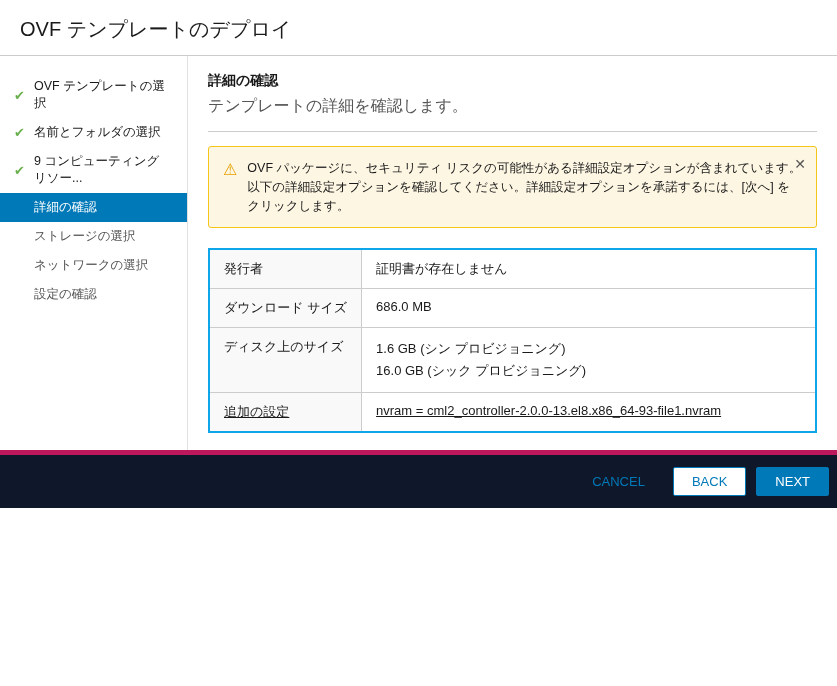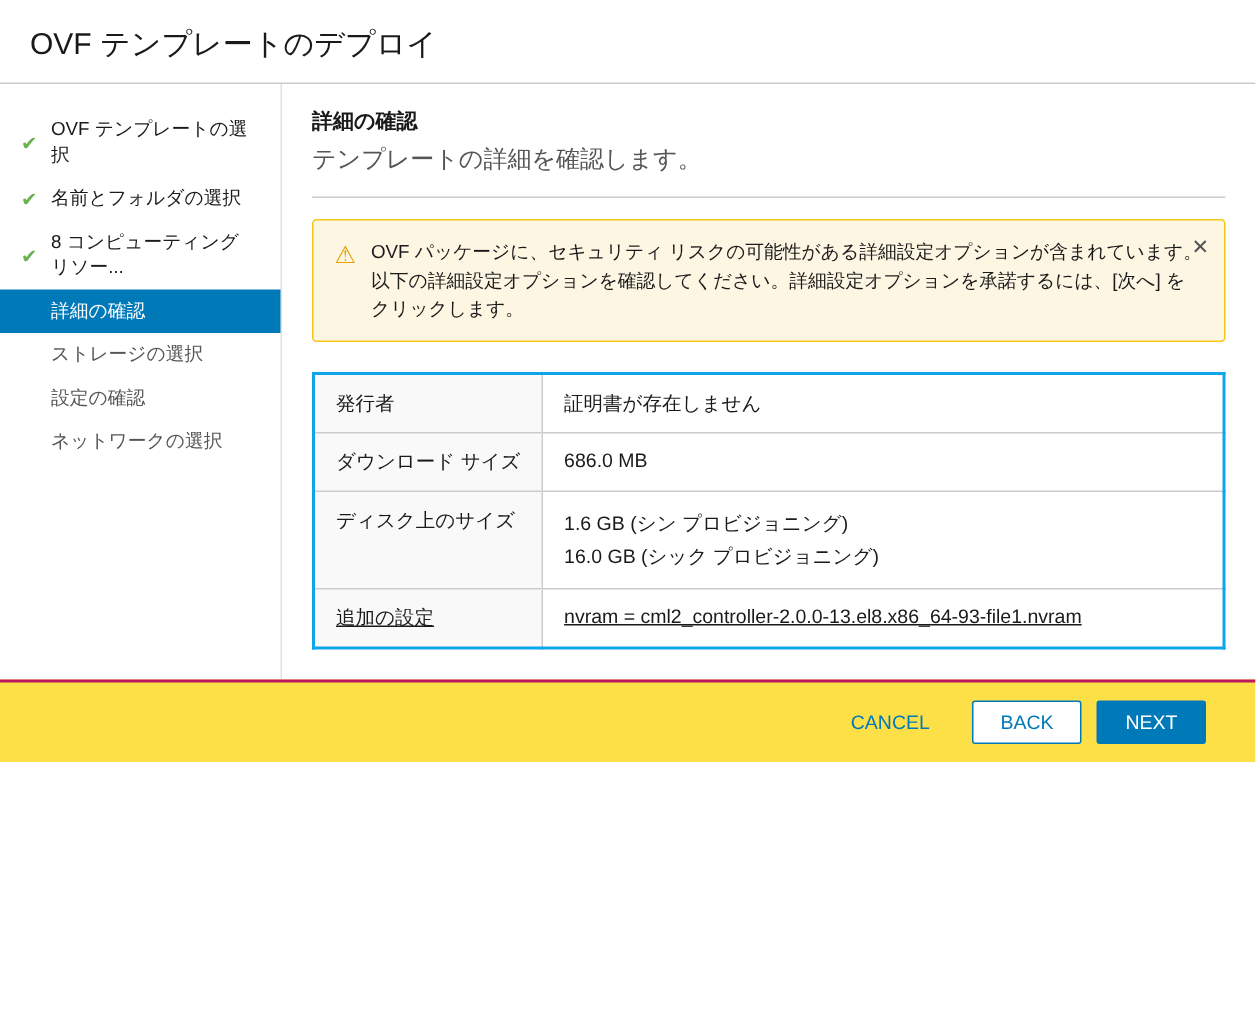--- a/index.html
+++ b/index.html
@@ -176,27 +176,27 @@
       color: #1a1a1a;
     }
 
     .value-line {
       display: block;
       line-height: 1.7;
     }
 
     
     .dialog-footer {
-      border-top: 2px solid #be185d;
-      padding: 12px 33px;
+      border-top: 5px solid #be185d;
+      padding: 12px 8px;
       display: flex;
       justify-content: flex-end;
       align-items: center;
       gap: 10px;
-      background: #fde047;
+      background: #0f172a;
     }
 
     .btn {
       padding: 6px 18px;
       font-size: 13px;
       cursor: pointer;
       border-radius: 2px;
       font-family: Arial, sans-serif;
     }
 
@@ -238,41 +238,41 @@
         <span>OVF テンプレートの選択</span>
       </div>
 
       <div class="sidebar-item completed">
         <span class="check-icon">✔</span>
         <span>名前とフォルダの選択</span>
       </div>
 
       <div class="sidebar-item completed">
         <span class="check-icon">✔</span>
-        <span>8 コンピューティング リソー...</span>
+        <span>9 コンピューティング リソー...</span>
       </div>
 
       <div class="sidebar-item active">
         <span class="step-number"></span>
         <span>詳細の確認</span>
       </div>
 
       <div class="sidebar-item">
         <span class="step-number"></span>
         <span>ストレージの選択</span>
       </div>
 
       <div class="sidebar-item">
         <span class="step-number"></span>
-        <span>設定の確認</span>
+        <span>ネットワークの選択</span>
       </div>
 
       <div class="sidebar-item">
         <span class="step-number"></span>
-        <span>ネットワークの選択</span>
+        <span>設定の確認</span>
       </div>
     </nav>
 
     <div class="main-content">
       <div class="section-title">詳細の確認</div>
       <div class="section-description">テンプレートの詳細を確認します。</div>
       <hr class="divider">
 
       <div class="warning-box">
         <span class="warning-icon">⚠</span>

